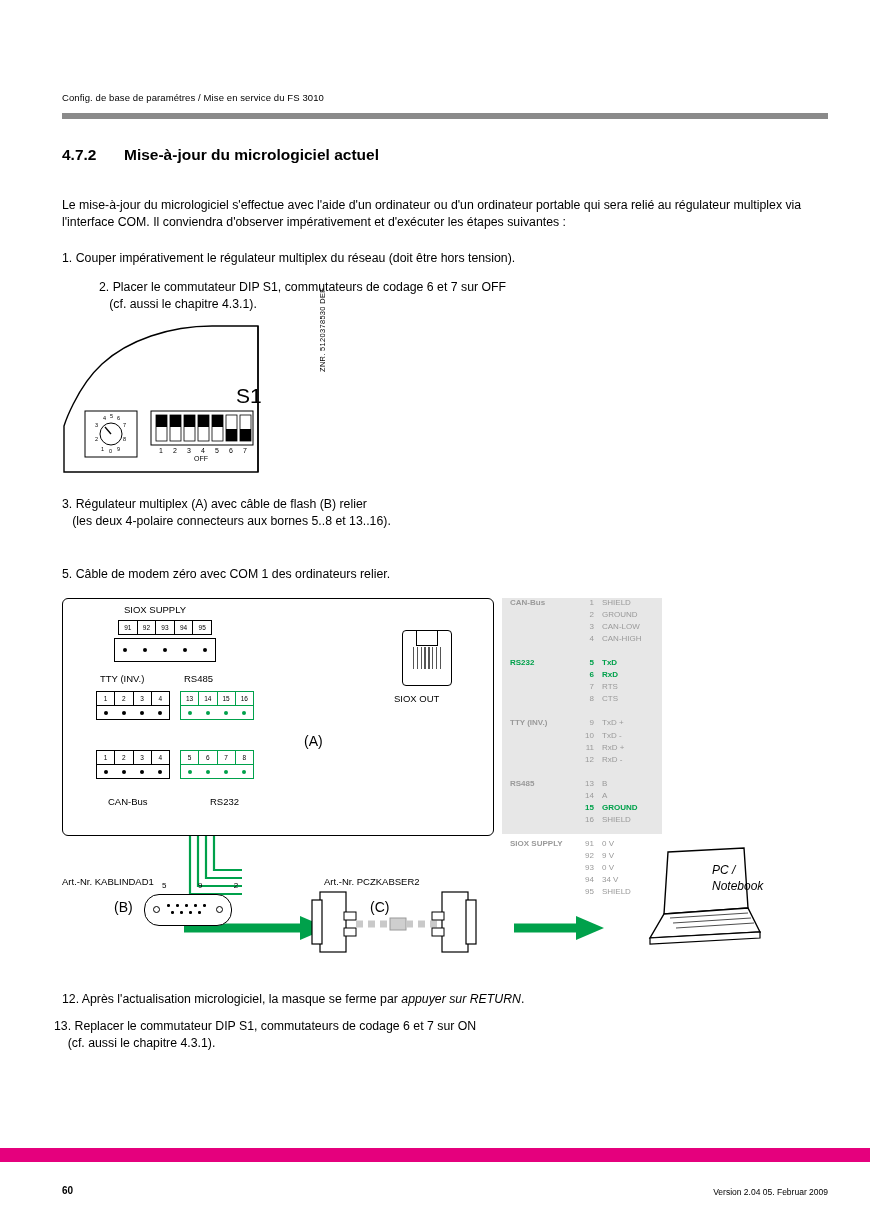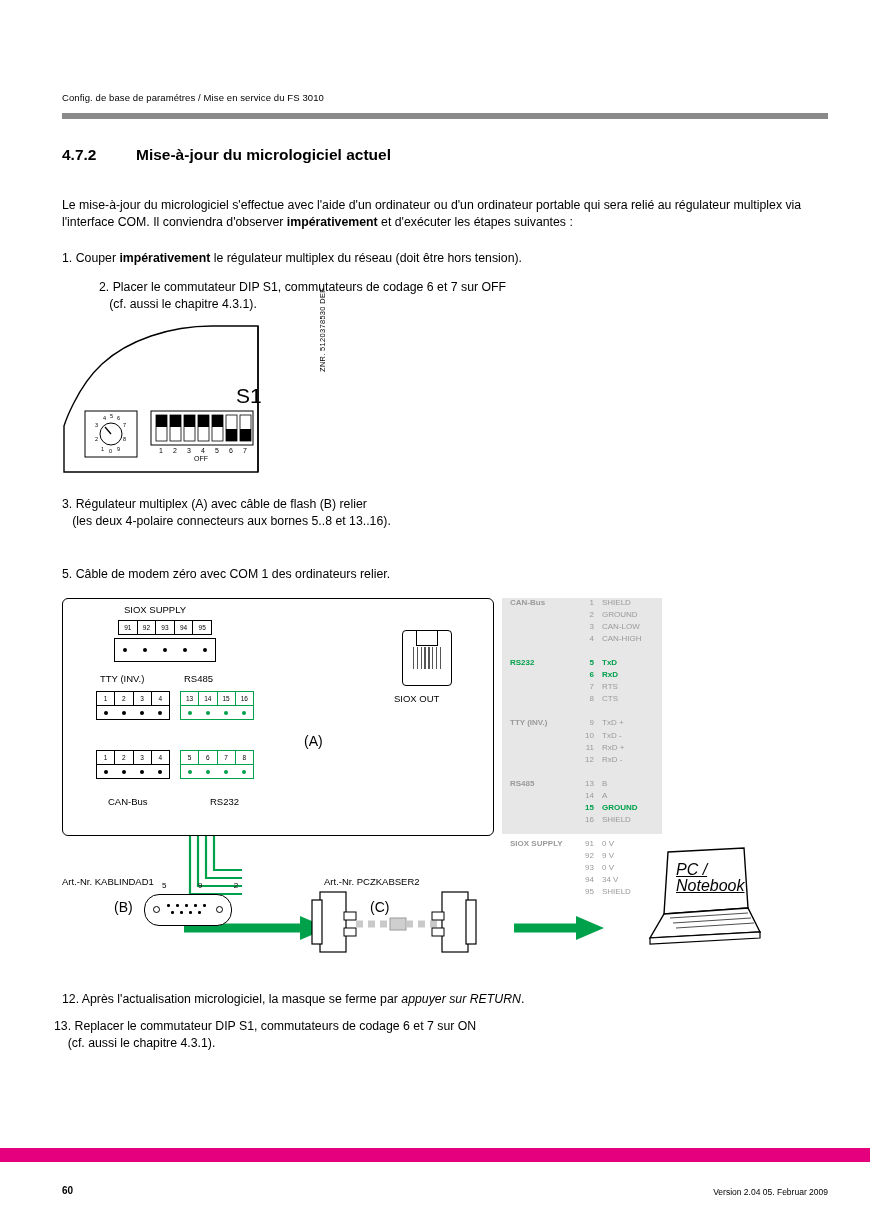--- a/index.html
+++ b/index.html
@@ -41,32 +41,32 @@
   
   .sec-num {
     position: absolute;
     left: 62px;
     top: 146px;
     font-size: 15.5px;
     font-weight: bold;
   }
   .sec-title {
     position: absolute;
-    left: 136px;
+    left: 124px;
     top: 146px;
     font-size: 15.5px;
     font-weight: bold;
   }
   .para {
     position: absolute;
     font-size: 12.3px;
     line-height: 17px;
     color: #000;
   }
-  .para b { font-weight: bold; }
+  .para b { font-weight: normal; }
   .para i { font-style: italic; }
 
   #p-intro { left: 62px; top: 197px; width: 740px; }
   #p-1 { left: 62px; top: 250px; width: 740px; }
   #p-2 { left: 62px; top: 279px; width: 740px; margin-left: 37px; }
   #p-3 { left: 62px; top: 496px; width: 740px; }
   #p-4 { left: 62px; top: 541px; width: 740px; }
   #p-5 { left: 62px; top: 566px; width: 740px; }
   #p-12 { left: 62px; top: 991px; width: 760px; }
   #p-13 { left: 54px; top: 1018px; width: 760px; }
@@ -306,26 +306,25 @@
     left: 100px;
     top: 47px;
     font-size: 8px;
     letter-spacing: 9px;
   }
 
   
   .laptop { position: absolute; left: 582px; top: 12px; }
   .pc-txt {
     position: absolute;
-    left: 614px;
+    left: 650px;
     top: 28px;
-    font-size: 16px;
+    font-size: 12px;
     font-style: italic;
     line-height: 16px;
-    text-decoration: underline;
   }
 
   
   .footer-bar {
     position: absolute;
     left: 0;
     top: 1148px;
     width: 870px;
     height: 14px;
     background: #e5007d;

